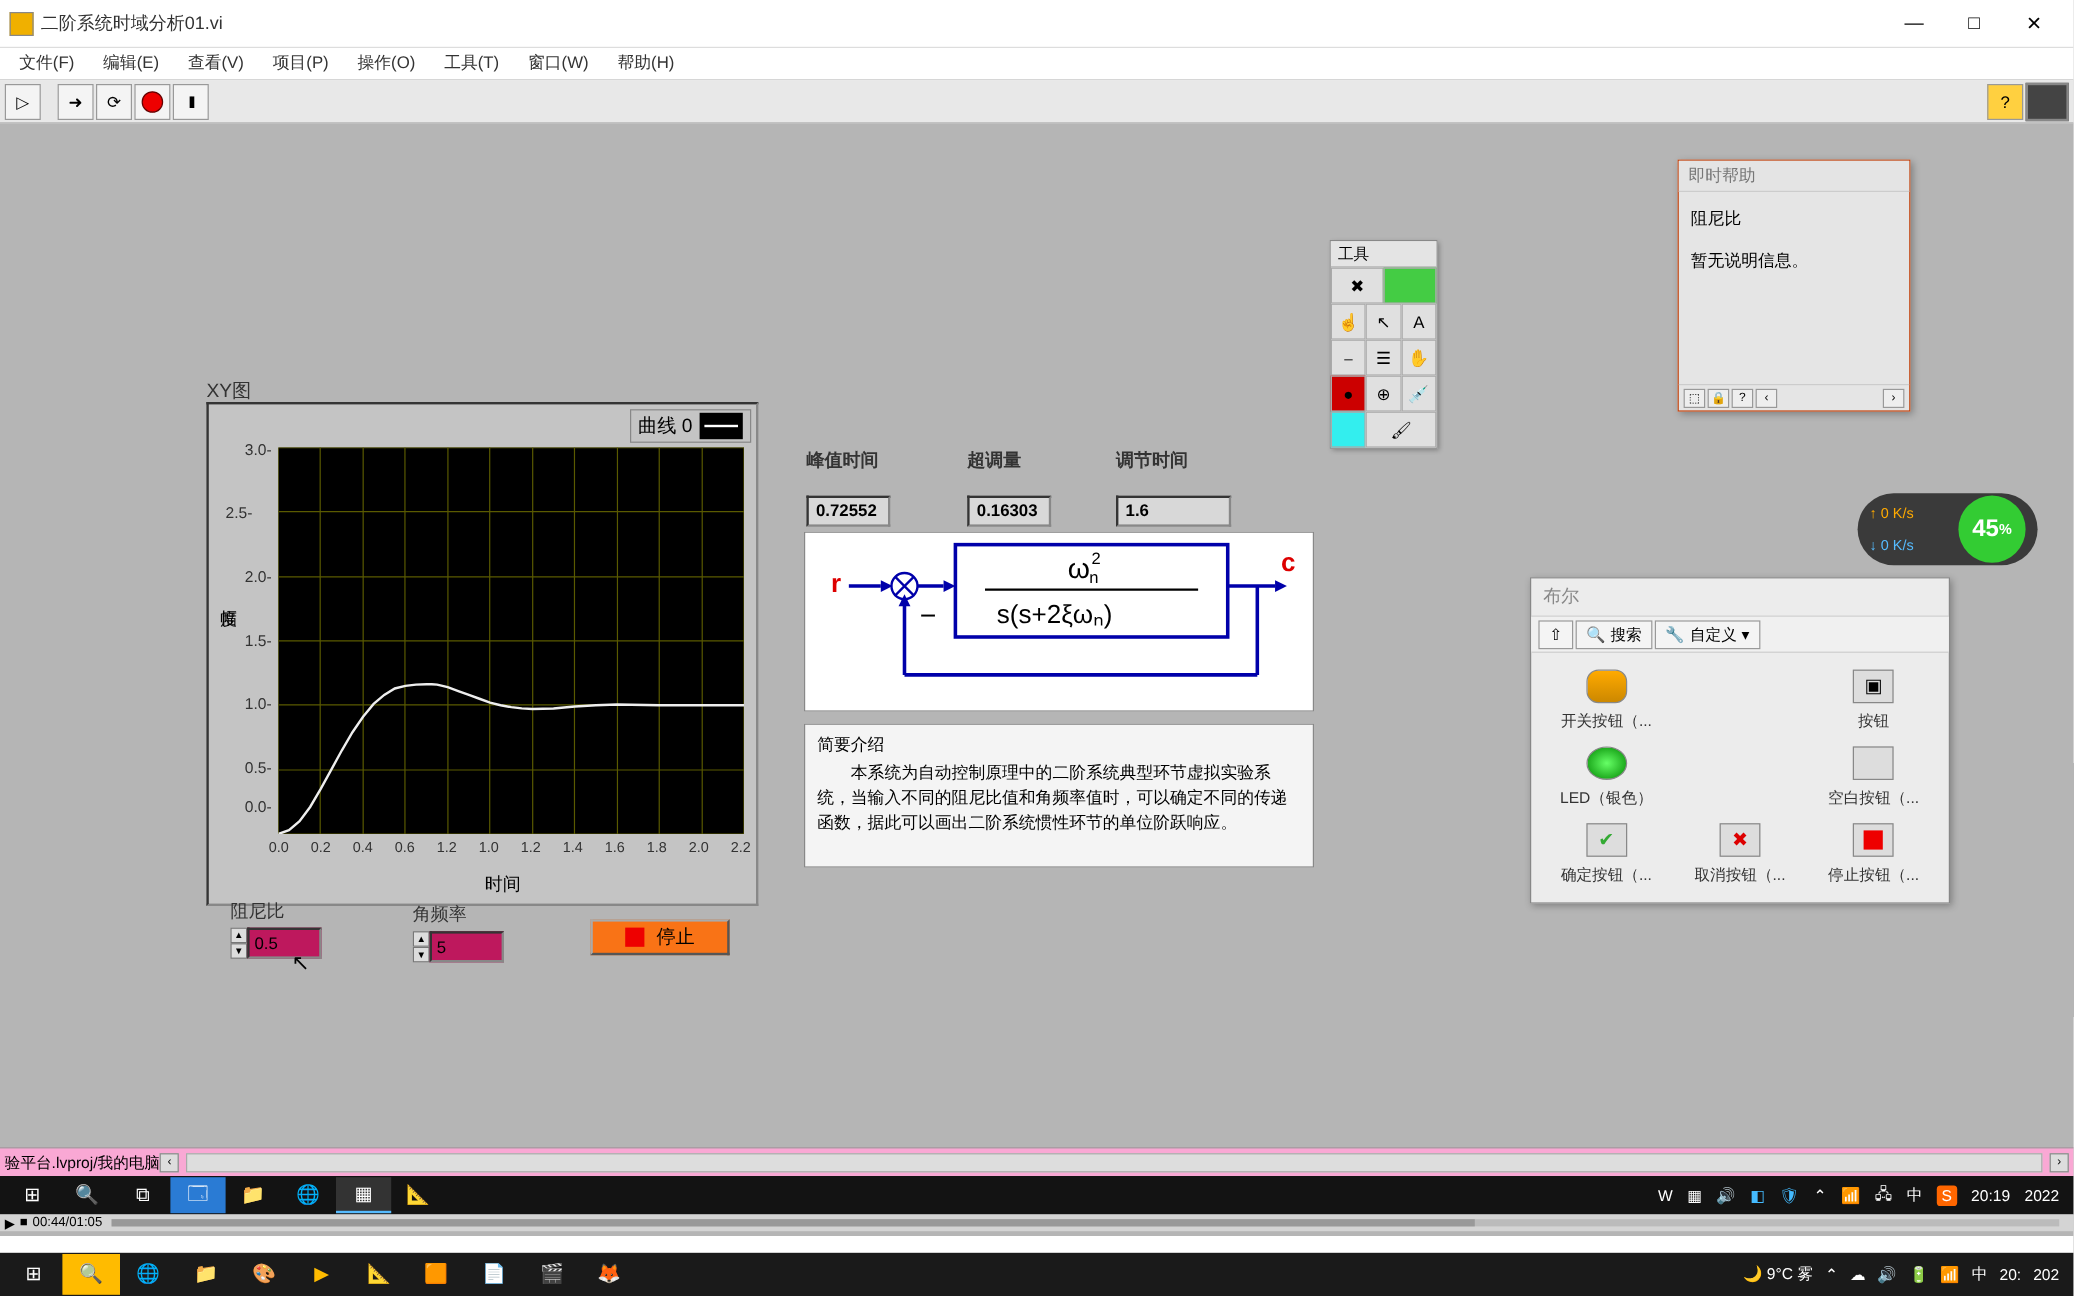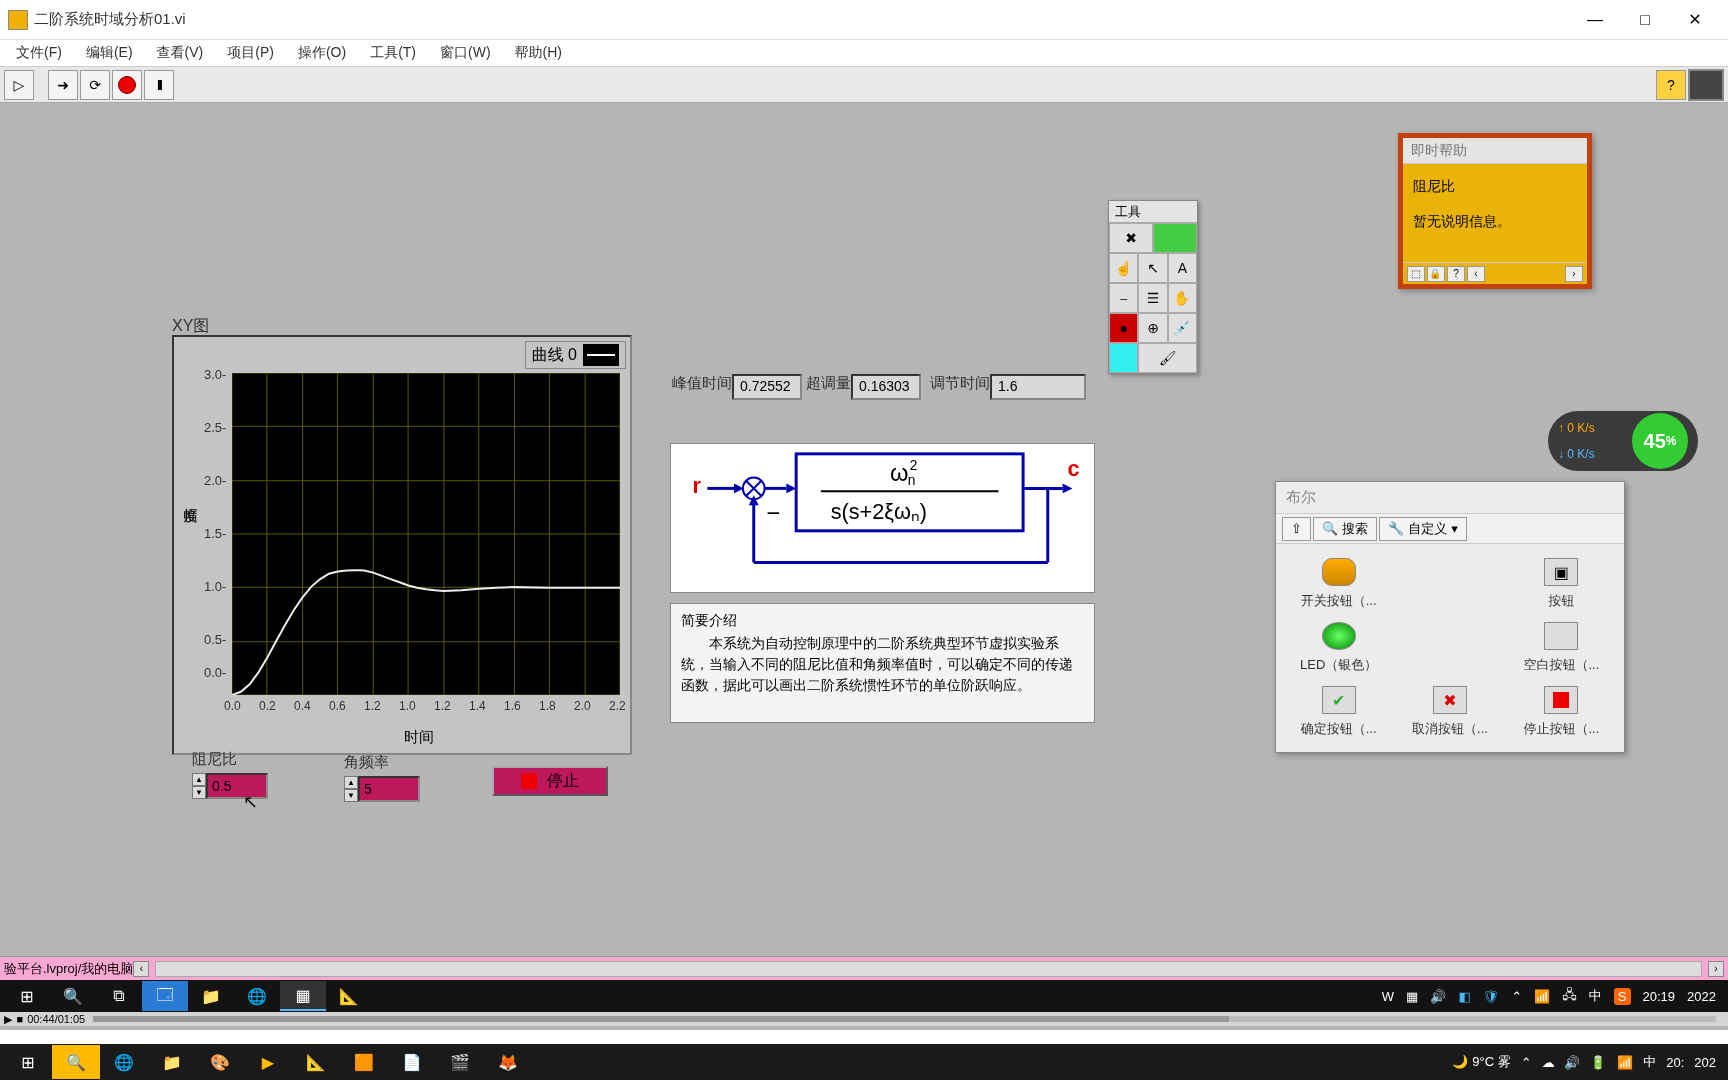--- a/index.html
+++ b/index.html
@@ -33,54 +33,54 @@
 .legend { position: absolute; right: 4px; top: 4px; display: flex; align-items: center; gap: 6px; background: #c4c4c4; border: 1px solid #888; padding: 2px 6px; }
 .legend .swatch { width: 36px; height: 22px; background: #000; display: flex; align-items: center; justify-content: center; }
 .legend .swatch span { width: 28px; height: 2px; background: #fff; }
 .plot { position: absolute; left: 58px; top: 36px; right: 10px; bottom: 58px; background: #000; }
 .grid line { stroke: #5a5a00; stroke-width: 1; }
 .axis { position: absolute; font-size: 13px; color: #333; }
 .yaxis-label { position: absolute; left: 8px; top: 160px; writing-mode: vertical-rl; font-size: 14px; }
 .xaxis-label { position: absolute; left: 230px; bottom: 6px; font-size: 15px; }
 
 
-.indgroup { position: absolute; top: 375px; display: flex; flex-direction: row; gap: 0; }
+.indgroup { position: absolute; top: 375px; display: flex; flex-direction: column; gap: 20px; font-weight: bold; }
 .indgroup .lbl { font-size: 15px; color: #333; }
 .indgroup .val { width: 70px; height: 26px; background: #d8d8d8; border: 2px inset #888; padding: 2px 6px; font-size: 14px; overflow: hidden; }
 
 
 .blockdiag { position: absolute; left: 670px; top: 445px; width: 425px; height: 150px; background: #fff; border: 1px solid #888; }
 
 
 .descbox { position: absolute; left: 670px; top: 604px; width: 425px; height: 120px; background: #f4f4f4; border: 1px solid #888; padding: 6px 10px; font-size: 14px; line-height: 1.5; }
 .descbox .hdr { font-size: 14px; margin-bottom: 2px; }
 
 
 .ctrl { position: absolute; display: flex; flex-direction: column; gap: 4px; }
 .ctrl .lbl { font-size: 15px; color: #333; }
 .ctrl .nbox { display: flex; }
 .ctrl .spin { display: flex; flex-direction: column; width: 14px; }
 .ctrl .spin button { height: 13px; font-size: 8px; border: 1px solid #777; background: #ddd; padding: 0; cursor: pointer; }
 .ctrl input { width: 62px; height: 26px; border: 2px inset #888; background: #be185d; padding: 0 4px; font-size: 14px; }
 
 
-.stopbtn { position: absolute; left: 492px; top: 766px; width: 116px; height: 30px; background: #be185d; border: 2px outset #aaa; display: flex; align-items: center; justify-content: center; gap: 10px; cursor: pointer; }
+.stopbtn { position: absolute; left: 492px; top: 766px; width: 116px; height: 30px; background: #f97316; border: 2px outset #aaa; display: flex; align-items: center; justify-content: center; gap: 10px; cursor: pointer; }
 .stopbtn .sq { width: 16px; height: 16px; background: #e00; }
 
 
 .tools { position: absolute; left: 1108px; top: 197px; width: 90px; background: #dcdcdc; border: 1px solid #888; box-shadow: 2px 2px 4px rgba(0,0,0,0.3); }
 .tools .thdr { height: 22px; background: #e4e4e4; border-bottom: 1px solid #aaa; display: flex; align-items: center; padding: 4px 6px; font-size: 13px; }
 .tools .tgrid { display: grid; grid-template-columns: repeat(3, 1fr); }
 .tools .tcell { height: 30px; border: 1px solid #aaa; background: #e0e0e0; display: flex; align-items: center; justify-content: center; font-size: 14px; cursor: pointer; }
 .tools .autorow { grid-column: 1/4; display: flex; }
 .tools .autorow .tcell { flex: 1; }
 .tools .green { background: #4c4; }
 
 
-.ctxhelp { position: absolute; left: 1398px; top: 130px; width: 194px; height: 156px; background: #eab308; border: 5px solid #c2410c; box-shadow: 2px 2px 6px rgba(0,0,0,0.3); }
+.ctxhelp { position: absolute; left: 1398px; top: 130px; width: 194px; height: 210px; background: #e5e5e5; border: 1px solid #c2410c; box-shadow: 2px 2px 6px rgba(0,0,0,0.3); }
 .ctxhelp .chdr { height: 26px; background: #e4e4e4; display: flex; align-items: center; padding: 0 8px; font-size: 14px; color: #777; border-bottom: 1px solid #ccc; }
 .ctxhelp .cbody { padding: 10px; font-size: 14px; line-height: 1.8; }
 .ctxhelp .cfooter { position: absolute; bottom: 0; left: 0; right: 0; height: 22px; border-top: 1px solid #ccc; display: flex; align-items: center; padding: 0 4px; gap: 2px; }
 .ctxhelp .cfooter .fbtn { width: 18px; height: 16px; border: 1px solid #999; background: #eee; font-size: 10px; display: flex; align-items: center; justify-content: center; }
 
 
 .boolpal { position: absolute; left: 1275px; top: 480px; width: 350px; background: #ececec; border: 1px solid #888; box-shadow: 2px 2px 6px rgba(0,0,0,0.3); }
 .boolpal .bhdr { height: 32px; display: flex; align-items: center; padding: 0 10px; font-size: 15px; color: #888; border-bottom: 1px solid #ccc; }
 .boolpal .btools { height: 30px; display: flex; align-items: center; padding: 0 6px; gap: 2px; border-bottom: 1px solid #ccc; background: #f0f0f0; }
 .boolpal .btools .bt { height: 24px; border: 1px solid #999; background: #f4f4f4; padding: 0 8px; font-size: 13px; display: flex; align-items: center; gap: 4px; cursor: pointer; }
@@ -182,21 +182,21 @@
           <line x1="284" y1="0" x2="284" y2="320"></line>
             <line x1="319" y1="0" x2="319" y2="320"></line>
           <line x1="355" y1="0" x2="355" y2="320"></line>
             <line x1="390" y1="0" x2="390" y2="320"></line>
         </g>
         <polyline id="curve" fill="none" stroke="#eee" stroke-width="2" points="0,320 8.863636363636363,316.8 17.727272727272727,309.3333333333333 26.59090909090909,297.6 35.45454545454545,282.6666666666667 44.31818181818182,266.6666666666667 53.18181818181818,250.66666666666666 62.04545454545453,235.73333333333332 70.9090909090909,222.93333333333334 79.77272727272727,212.26666666666665 88.63636363636364,204.79999999999998 97.5,199.46666666666667 106.36363636363636,197.33333333333334 115.2272727272727,196.26666666666665 124.09090909090907,195.94666666666666 128.52272727272728,195.94666666666666 132.95454545454544,196.26666666666665 141.8181818181818,198.40000000000003 150.68181818181816,201.59999999999997 159.54545454545453,204.79999999999998 168.40909090909088,208 177.27272727272728,211.2 186.13636363636363,213.33333333333334 195,214.93333333333334 203.86363636363632,216 212.72727272727272,216.53333333333336 230.4545454545454,216 248.18181818181813,214.39999999999998 265.9090909090909,213.33333333333334 283.6363636363636,212.8 319.09090909090907,213.33333333333334 354.54545454545456,213.33333333333334 390,213.33333333333334"></polyline>
       </svg>
     </div>
     <div id="yticks">
         <div class="axis" style="left: 30px; top: 30px;">3.0-</div>
-        <div class="axis" style="left: 30px; top: 83px; text-align: right;">2.5-</div>
+        <div class="axis" style="left: 14px; top: 83px; text-align: right;">2.5-</div>
         <div class="axis" style="left: 30px; top: 136px;">2.0-</div>
         <div class="axis" style="left: 30px; top: 189px;">1.5-</div>
         <div class="axis" style="left: 30px; top: 242px;">1.0-</div>
         <div class="axis" style="left: 30px; top: 295px;">0.5-</div>
         <div class="axis" style="left: 30px; top: 328px;">0.0-</div>
       </div>
     <div id="xticks">
         <div class="axis" style="bottom: 40px; left: 50px; font-size: 12px;">0.0</div>
         <div class="axis" style="bottom: 40px; left: 85px; font-size: 12px;">0.2</div>
         <div class="axis" style="bottom: 40px; left: 120px; font-size: 12px;">0.4</div>

